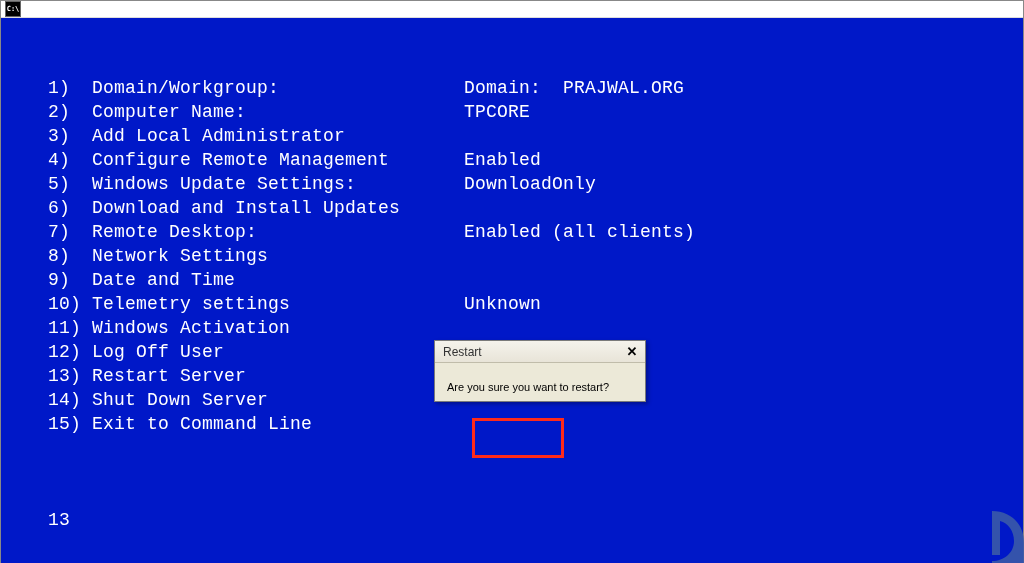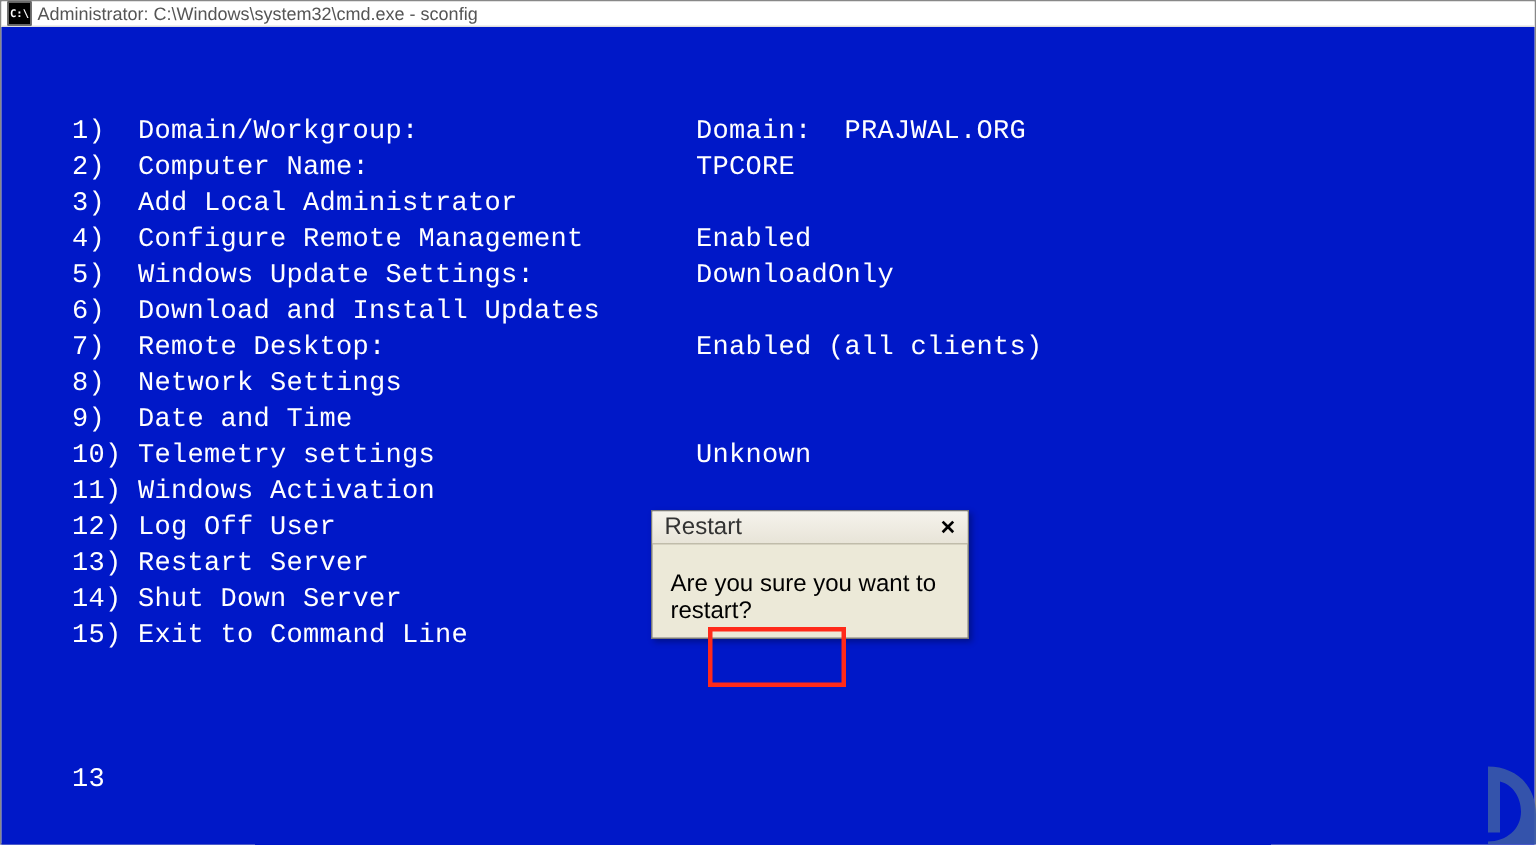--- a/index.html
+++ b/index.html
@@ -76,36 +76,36 @@
     .dialog-titlebar {
       height: 22px;
       background: linear-gradient(#f5f3ec, #e8e4d8);
       border-bottom: 1px solid #c0bcaa;
       display: flex;
       align-items: center;
       justify-content: space-between;
       padding: 0 4px 0 8px;
     }
     .dialog-title {
-      font-size: 16px;
+      font-size: 12px;
       color: #333;
     }
     .dialog-close {
       width: 18px;
       height: 16px;
       display: flex;
       align-items: center;
       justify-content: center;
       font-size: 13px;
       font-weight: bold;
       cursor: pointer;
     }
     .dialog-body {
       padding: 18px 12px 8px 12px;
-      font-size: 16px;
+      font-size: 11px;
       text-align: left;
     }
     .dialog-buttons {
       display: flex;
       justify-content: center;
       gap: 18px;
       padding: 8px 0 16px 0;
     }
     .dialog-btn {
       width: 70px;
@@ -148,21 +148,20 @@
       opacity: 0.9;
     }
     .watermark svg { display: block; }
   </style>
 </head>
 <body>
 
 <div class="window">
   <div class="titlebar">
     <span class="titlebar-icon">C:\</span>
-    <span class="titlebar-text">Administrator: C:\Windows\system32\cmd.exe - sconfig</span>
   </div>
 
   <div class="console">
     <div id="menu-rows"><div class="row"><span class="menu-label">1)  Domain/Workgroup:</span><span class="menu-value">Domain:  PRAJWAL.ORG</span></div><div class="row"><span class="menu-label">2)  Computer Name:</span><span class="menu-value">TPCORE</span></div><div class="row"><span class="menu-label">3)  Add Local Administrator</span><span class="menu-value"></span></div><div class="row"><span class="menu-label">4)  Configure Remote Management</span><span class="menu-value">Enabled</span></div><div class="row"><span class="menu-label"></span><span class="menu-value"></span></div><div class="row"><span class="menu-label">5)  Windows Update Settings:</span><span class="menu-value">DownloadOnly</span></div><div class="row"><span class="menu-label">6)  Download and Install Updates</span><span class="menu-value"></span></div><div class="row"><span class="menu-label">7)  Remote Desktop:</span><span class="menu-value">Enabled (all clients)</span></div><div class="row"><span class="menu-label"></span><span class="menu-value"></span></div><div class="row"><span class="menu-label">8)  Network Settings</span><span class="menu-value"></span></div><div class="row"><span class="menu-label">9)  Date and Time</span><span class="menu-value"></span></div><div class="row"><span class="menu-label">10) Telemetry settings</span><span class="menu-value">Unknown</span></div><div class="row"><span class="menu-label">11) Windows Activation</span><span class="menu-value"></span></div><div class="row"><span class="menu-label"></span><span class="menu-value"></span></div><div class="row"><span class="menu-label">12) Log Off User</span><span class="menu-value"></span></div><div class="row"><span class="menu-label">13) Restart Server</span><span class="menu-value"></span></div><div class="row"><span class="menu-label">14) Shut Down Server</span><span class="menu-value"></span></div><div class="row"><span class="menu-label">15) Exit to Command Line</span><span class="menu-value"></span></div></div>
     <div class="row prompt-line"><span>13</span></div>
   </div>
 </div>
 
 <div class="dialog">
   <div class="dialog-titlebar">

